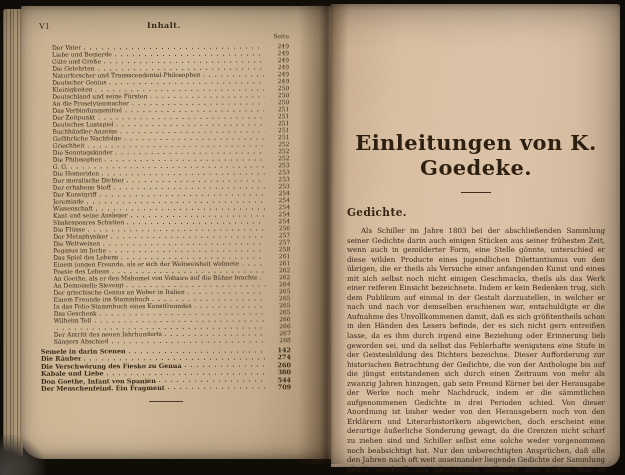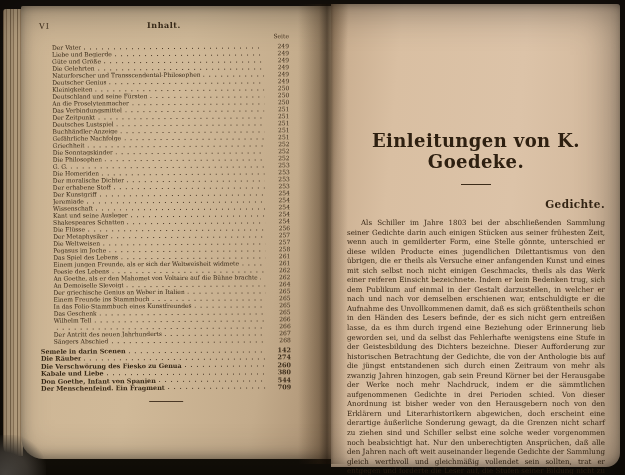--- a/index.html
+++ b/index.html
@@ -66,25 +66,25 @@
   }
   .toc-page{flex:0 0 22px; text-align:right; color:#3c2d1b;}
   .toc-endrule{width:34px; height:0; border-top:1px solid #4a3826; margin:10px auto 0 auto;}
 
   
   .intro-block{
     position:absolute; left:347px; top:4px; width:258px; height:458px;
     color:#332414; padding-top:126px; box-sizing:border-box;
   }
   .intro-heading{
-    text-align:center; font-size:18px; font-weight:bold; letter-spacing:.4px; color:#2e2011;
+    text-align:center; font-size:21px; font-weight:bold; letter-spacing:.4px; color:#2e2011;
   }
   .intro-rule{width:30px; height:0; border-top:1px solid #3c2c1a; margin:12px auto 0 auto;}
   .section-heading{
-    text-align:right; font-size:10.5px; font-weight:bold; margin-top:13px; letter-spacing:.4px;
+    text-align:left; font-size:10.5px; font-weight:bold; margin-top:13px; letter-spacing:.4px;
   }
   .paragraphs{margin-top:8px; font-size:7.1px; line-height:9.55px; text-align:justify; color:#362615;}
   .paragraphs p{margin:0; text-indent:14px;}
 </style>
 </head>
 <body>
 
 <div class="photo">
 
   <div class="page-edges"></div>

